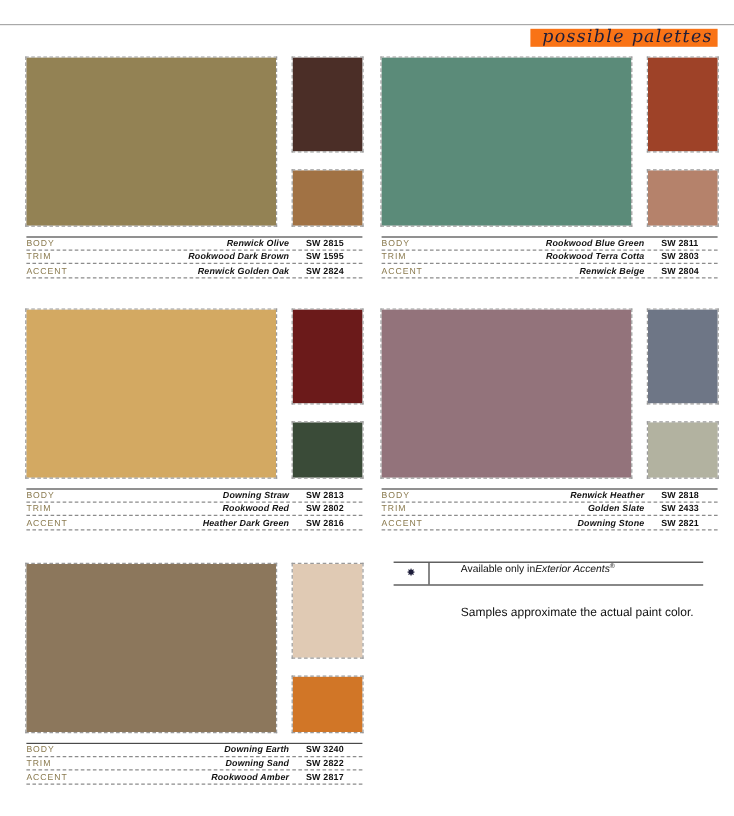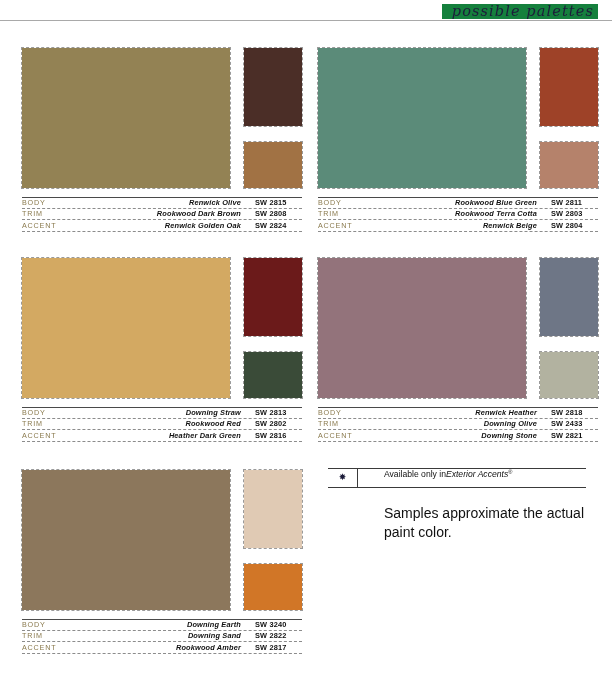--- a/index.html
+++ b/index.html
@@ -21,27 +21,27 @@
     width: 612px; height: 34px;
   }
   .header-rule {
     position: absolute;
     left: 0; right: 0; top: 20px;
     height: 1px;
     background: #a9a9a9;
   }
   .header-title {
     position: absolute;
-    right: 14px; top: 4px;
+    right: 14px; top: 24px;
     font-family: "DejaVu Serif", "Liberation Serif", serif;
     font-style: italic;
     font-size: 14.5px;
     letter-spacing: 1.1px;
     color: #1d1d3a;
-    background: #15803d;
+    background: #f97316;
     padding: 0 4px 0 10px;
     white-space: nowrap;
     line-height: 1;
   }
 
   
   .palette {
     position: absolute;
     width: 280px;
   }
@@ -148,21 +148,21 @@
     padding-left: 0;
   }
   .legend-sup {
     font-size: 5.6px;
     vertical-align: super;
     font-style: normal;
   }
   .legend-note {
     margin-left: 56px;
     margin-top: 16px;
-    font-size: 14px;
+    font-size: 10px;
     line-height: 1.38;
     color: #111111;
   }
   .legend-note.second { margin-top: 18px; }
 </style>
 </head>
 <body>
 
 <div class="header">
   <div class="header-rule"></div>
@@ -178,21 +178,21 @@
       </div>
       <div class="specs">
         <div class="spec-row first">
           <div class="spec-role">BODY</div>
           <div class="spec-name">Renwick Olive</div>
           <div class="spec-code">SW 2815</div>
         </div>
         <div class="spec-row">
           <div class="spec-role">TRIM</div>
           <div class="spec-name">Rookwood Dark Brown</div>
-          <div class="spec-code">SW 2808</div>
+          <div class="spec-code">SW 1595</div>
         </div>
         <div class="spec-row">
           <div class="spec-role">ACCENT</div>
           <div class="spec-name">Renwick Golden Oak</div>
           <div class="spec-code">SW 2824</div>
         </div>
       </div>
     </div>
     <div class="palette" style="left: 318px; top: 48px;">
       <div class="swatches">
@@ -249,21 +249,21 @@
         <div class="sw sw-accent" title="Downing Stone SW 2821" style="background: rgb(178, 178, 160);"></div>
       </div>
       <div class="specs">
         <div class="spec-row first">
           <div class="spec-role">BODY</div>
           <div class="spec-name">Renwick Heather</div>
           <div class="spec-code">SW 2818</div>
         </div>
         <div class="spec-row">
           <div class="spec-role">TRIM</div>
-          <div class="spec-name">Downing Olive</div>
+          <div class="spec-name">Golden Slate</div>
           <div class="spec-code">SW 2433</div>
         </div>
         <div class="spec-row">
           <div class="spec-role">ACCENT</div>
           <div class="spec-name">Downing Stone</div>
           <div class="spec-code">SW 2821</div>
         </div>
       </div>
     </div>
     <div class="palette" style="left: 22px; top: 470px;">

